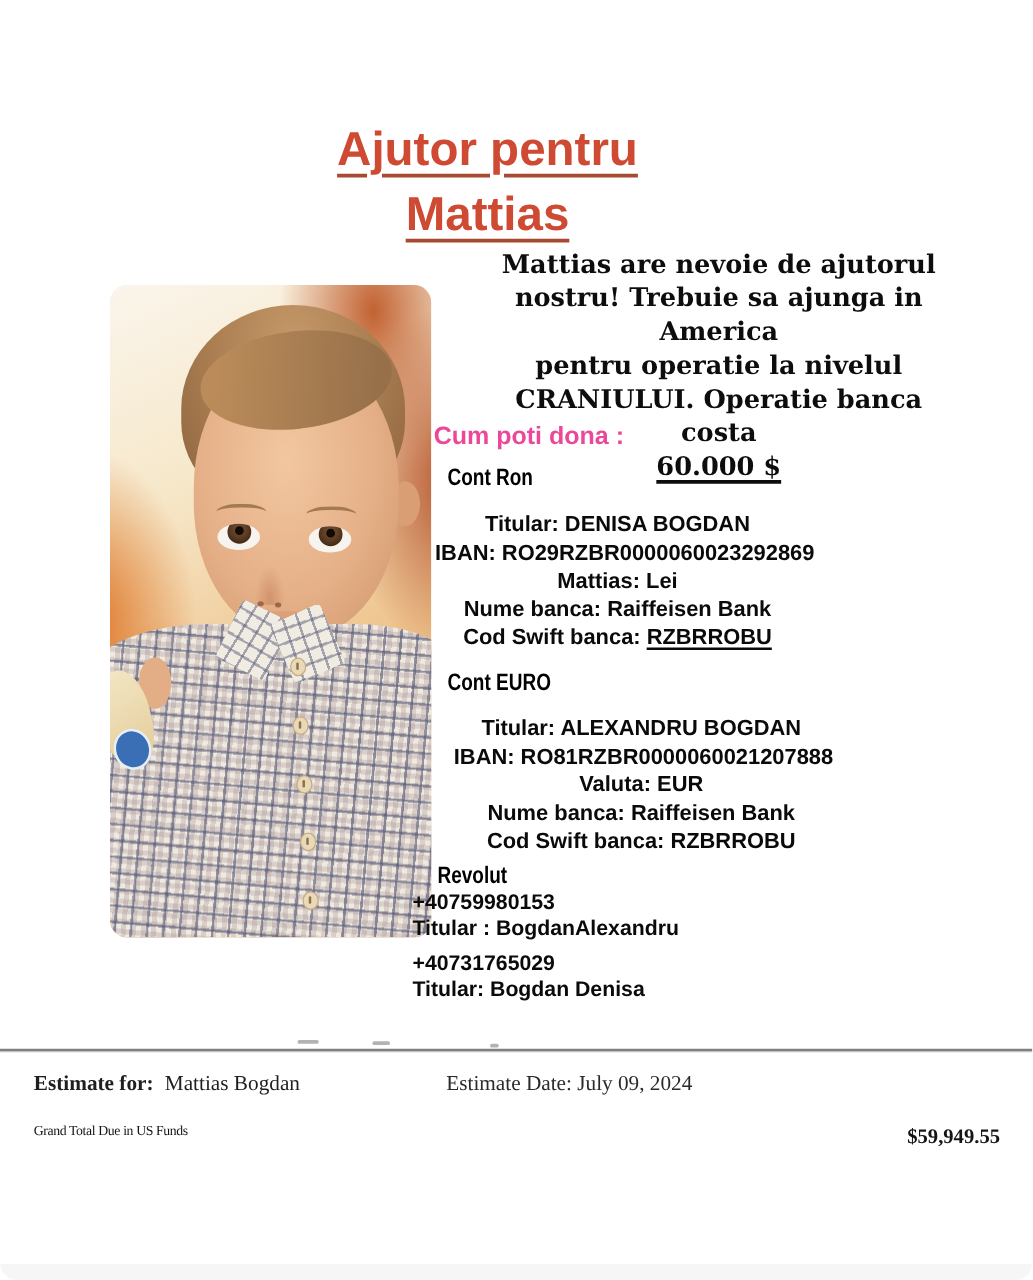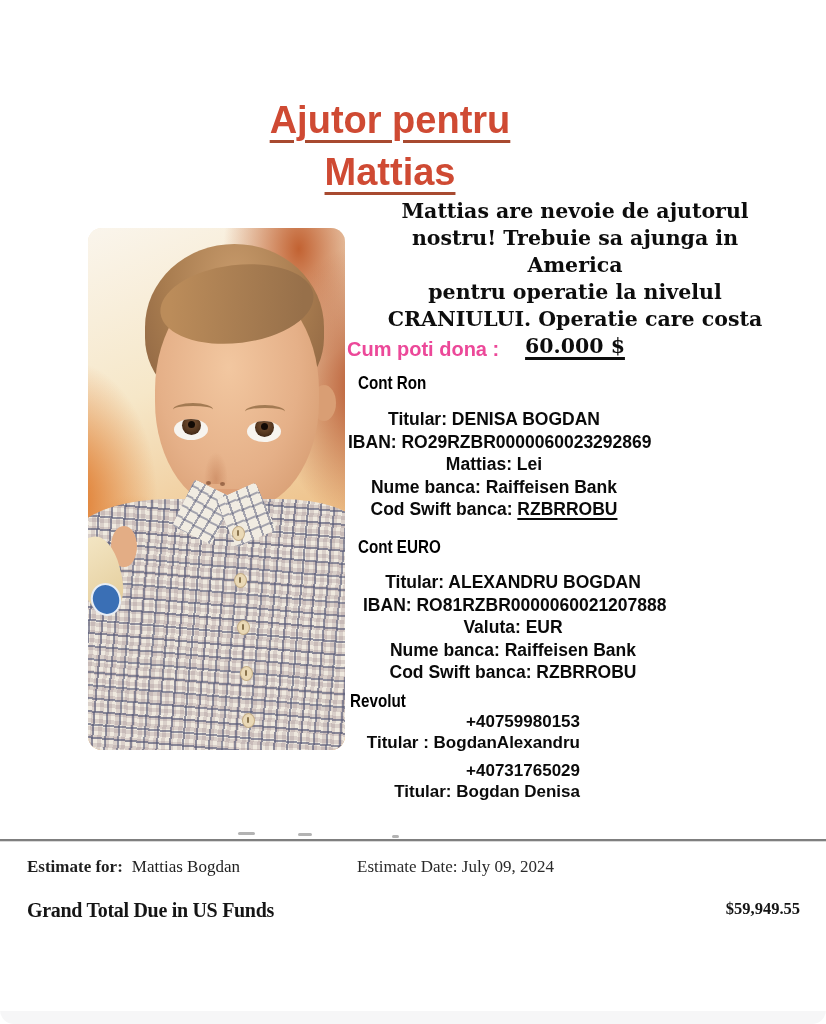--- a/index.html
+++ b/index.html
@@ -18,21 +18,21 @@
          line-height:27px;color:#0d0d0d;}
   .intro .u{text-decoration:underline;text-decoration-thickness:2.5px;text-underline-offset:4px;}
 
   
   .donate-heading{position:absolute;left:347px;top:338px;font-size:20px;font-weight:700;color:#ec4899;}
   .sec-heading{position:absolute;font-size:19px;font-weight:800;color:#000;
                transform:scaleX(0.8);transform-origin:left center;white-space:nowrap;}
   .acct{position:absolute;text-align:center;font-weight:bold;font-size:17.5px;
         line-height:22.5px;color:#0a0a0a;white-space:nowrap;}
   .acct .uswift{text-decoration:underline;text-decoration-thickness:2px;text-underline-offset:3px;}
-  .rev{position:absolute;left:330px;width:250px;text-align:right;font-weight:bold;
+  .rev{position:absolute;left:330px;width:250px;text-align:left;font-weight:bold;
        font-size:17px;line-height:21px;color:#0a0a0a;}
 
   
   .photo{position:absolute;left:88px;top:228px;width:257px;height:522px;border-radius:14px;
          overflow:hidden;background:#f5ead8;}
   .photo *{position:absolute;}
   .p-bg{inset:0;background:
       radial-gradient(60% 45% at 108% 30%, #b34f28 0%, rgba(179,79,40,0) 60%),
       radial-gradient(45% 35% at 82% 4%, #c26232 0%, rgba(194,98,50,0) 65%),
       radial-gradient(50% 38% at -8% 52%, #dd7222 0%, rgba(221,114,34,0) 70%),
@@ -85,40 +85,40 @@
   .p-hand{left:9%;top:57%;width:10%;height:8%;border-radius:50%;background:#e3ad85;}
 
   
   .artifact{position:absolute;height:3px;background:#9a9a9a;border-radius:2px;opacity:.75;}
   .divider{position:absolute;left:0;top:839px;width:826px;height:2px;background:#7f7f7f;
            box-shadow:0 1px 0 #d9d9d9;}
   .serif{font-family:"Liberation Serif",serif;}
   .est-for{position:absolute;left:27px;top:857px;font-size:17px;color:#1f1f1f;}
   .est-for b{margin-right:9px;}
   .est-date{position:absolute;left:357px;top:857px;font-size:17px;color:#2a2a2a;}
-  .gt-label{position:absolute;left:27px;top:899px;font-size:20px;font-weight:bold;
+  .gt-label{position:absolute;left:27px;top:899px;font-size:11px;font-weight:normal;
             color:#151515;letter-spacing:-0.3px;text-align:right;}
   .gt-value{position:absolute;right:26px;top:899px;font-size:16.5px;font-weight:bold;color:#151515;}
   .bottom-strip{position:absolute;left:0;bottom:0;width:826px;height:13px;background:#f6f6f7;}
 </style>
 </head>
 <body>
 
 <div class="page">
 
   <div class="title">
     <div><span class="tline">Ajutor pentru</span></div>
     <div><span class="tline">Mattias</span></div>
   </div>
 
   <div class="intro">
     <div>Mattias are nevoie de ajutorul</div>
     <div>nostru! Trebuie sa ajunga in America</div>
     <div>pentru operatie la nivelul</div>
-    <div>CRANIULUI. Operatie care costa</div>
+    <div>CRANIULUI. Operatie banca costa</div>
     <div><span class="u">60.000 $</span></div>
   </div>
 
   <div class="photo">
     <div class="p-bg"></div>
     <div class="p-plant"></div>
     <div class="p-hair"></div>
     <div class="p-ear"></div>
     <div class="p-face"></div>
     <div class="p-fringe"></div>

